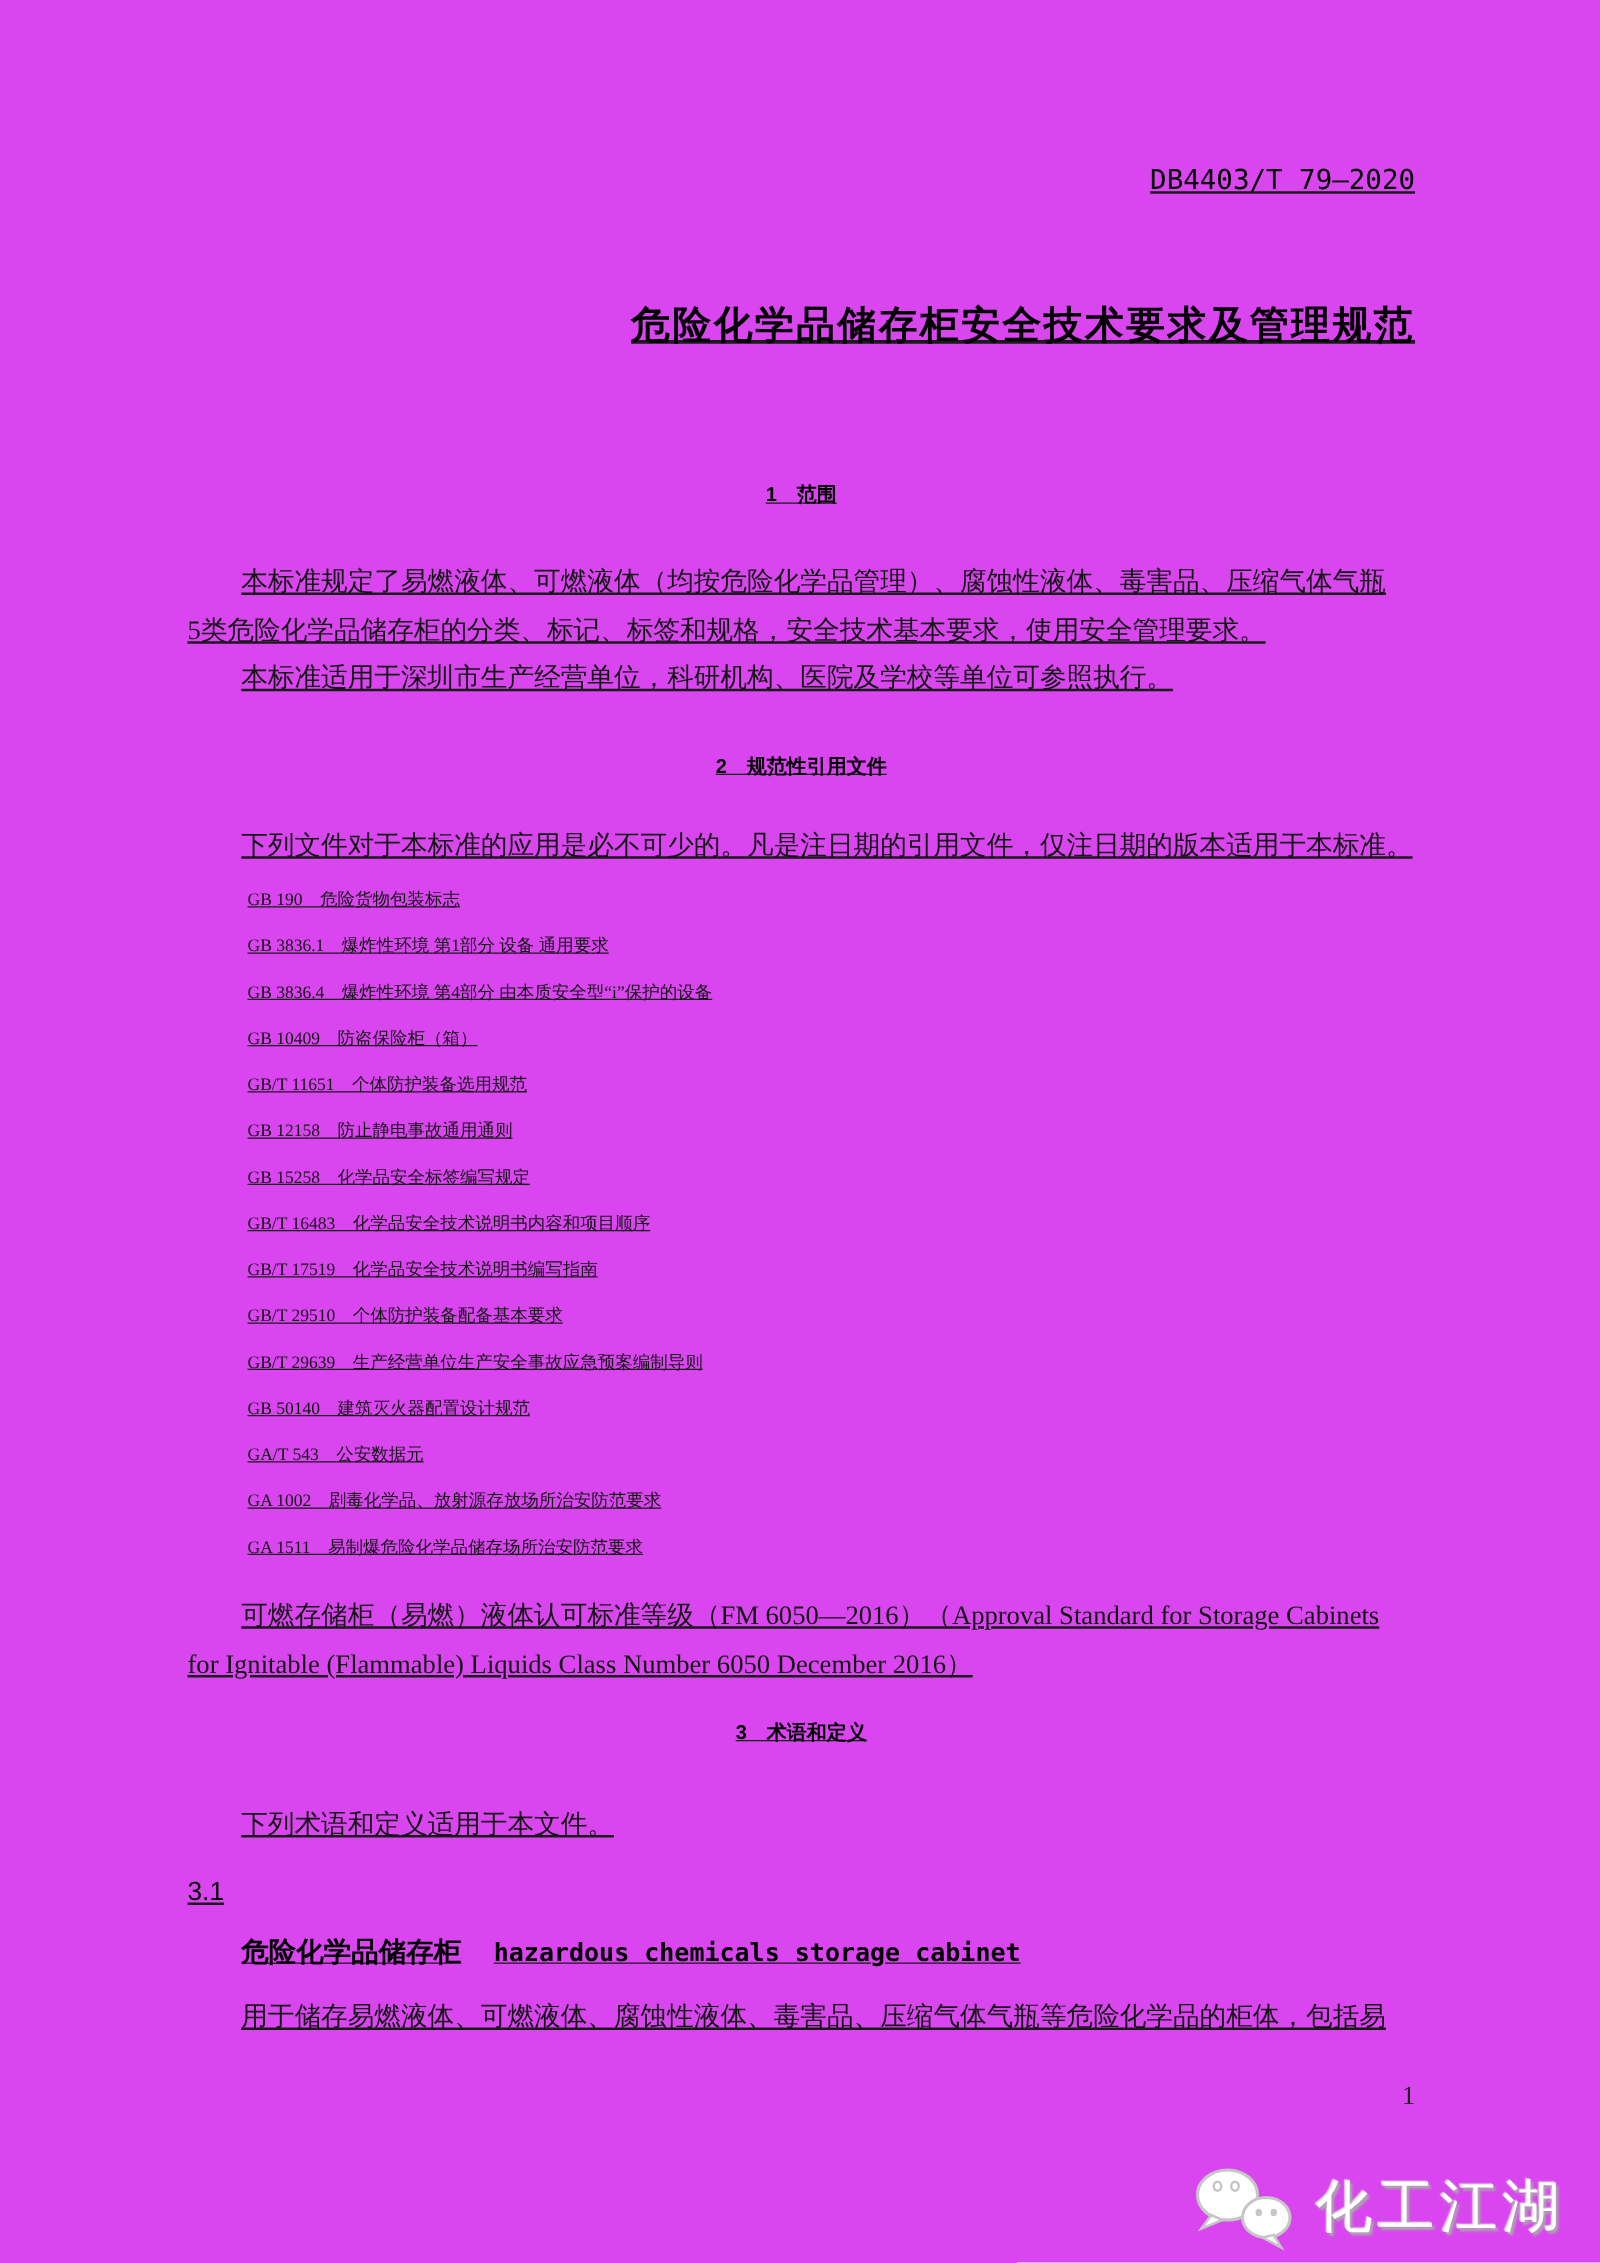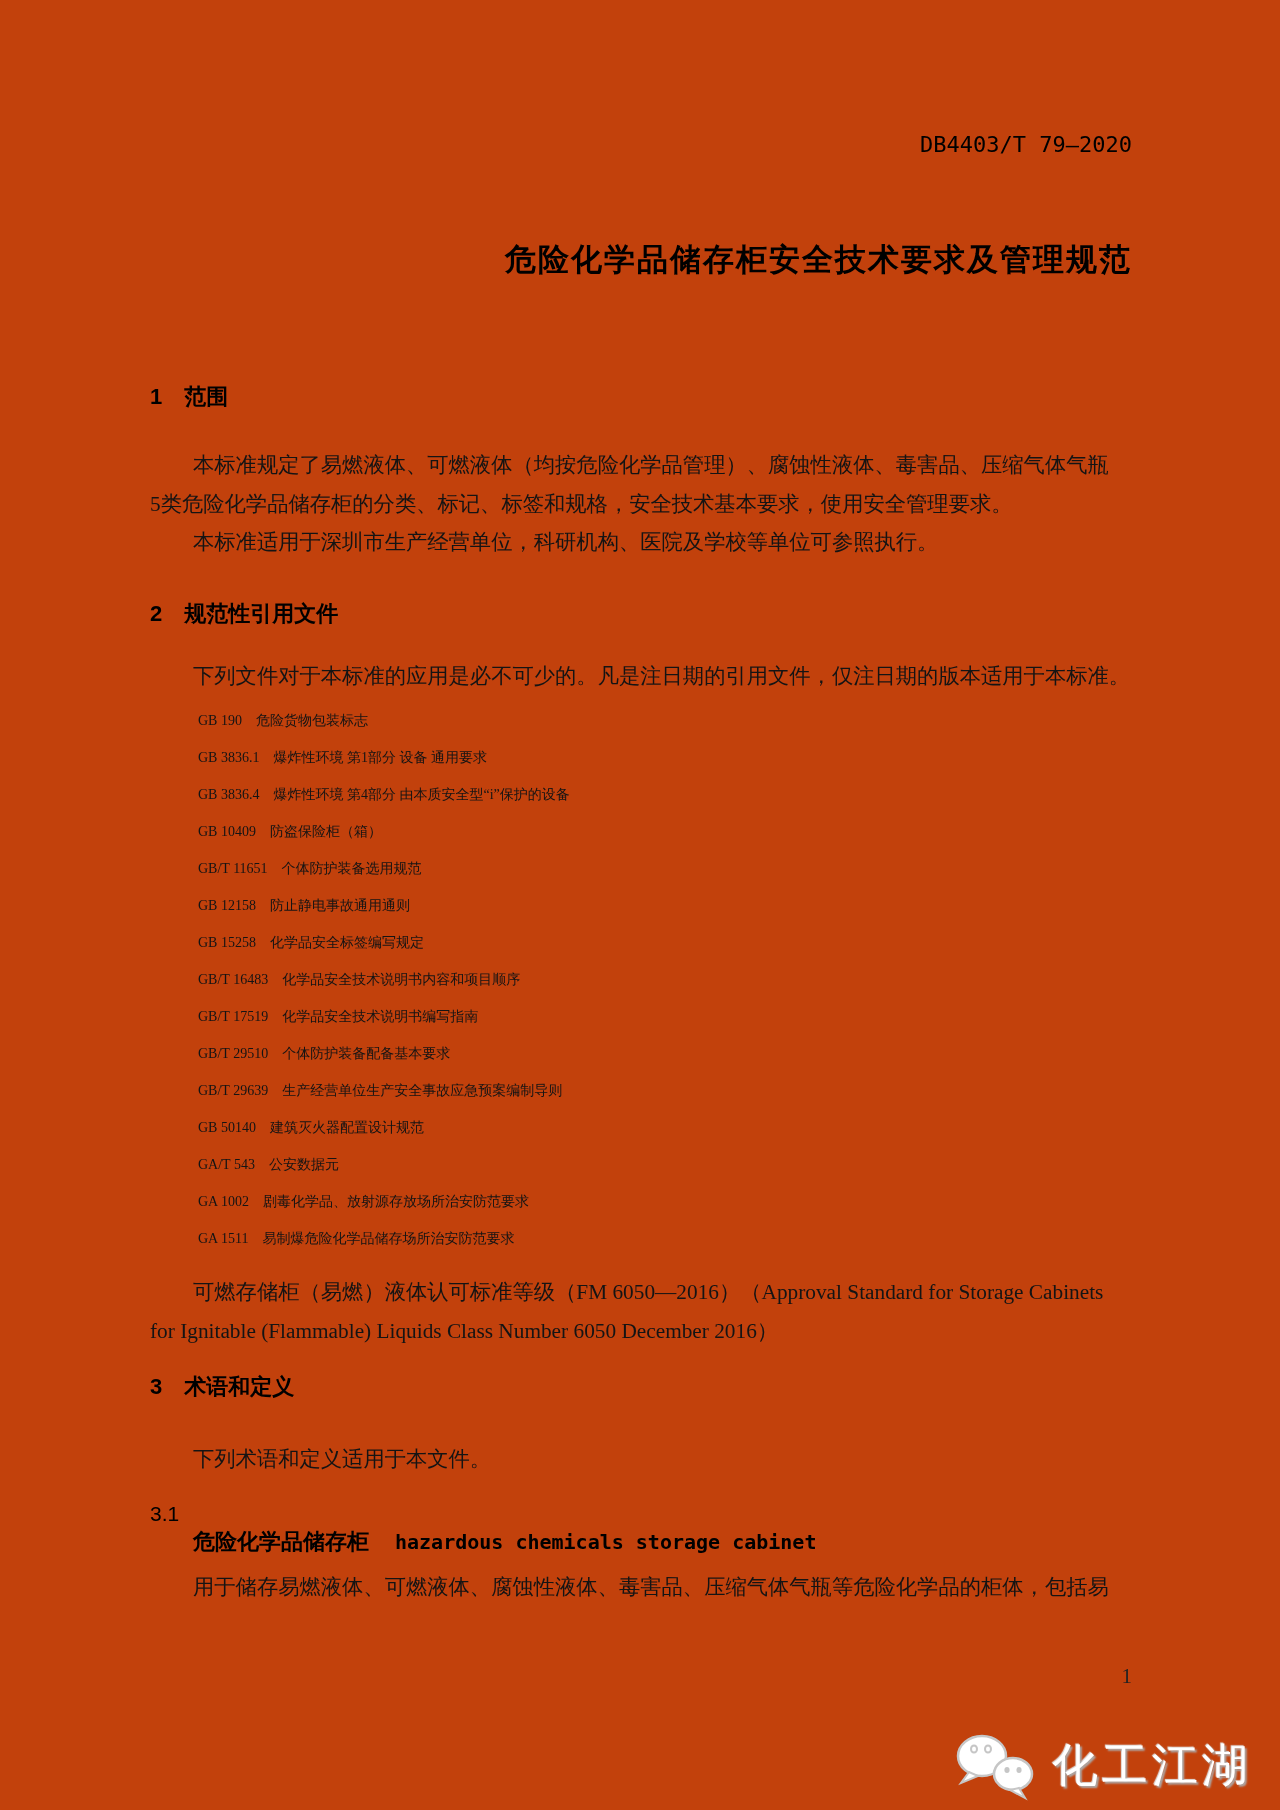--- a/index.html
+++ b/index.html
@@ -1,23 +1,24 @@
 <!DOCTYPE html>
 <html><head>
 <meta charset="utf-8">
 <style>
   html,body { margin:0; padding:0; background:#ffffff; }
   .page {
     position:relative;
     width:1280px; height:1810px;
     margin:0 auto;
-    background:#c2410c;
+    background:#d946ef;
     color:#1a1a1a;
     font-family:"Liberation Serif","DejaVu Serif",serif;
     overflow:hidden;
+    text-decoration:underline;
   }
   .content { padding:0 148px 0 150px; }
 
   .doc-header {
     padding-top:130px;
     text-align:right;
     font-family:"DejaVu Sans Mono","Liberation Mono",monospace;
     font-size:22px; line-height:30px;
     color:#000;
   }
@@ -26,23 +27,24 @@
     text-align:right;
     font-family:"Liberation Sans","DejaVu Sans",sans-serif;
     font-weight:bold;
     font-size:31px; line-height:44px;
     letter-spacing:2px;
     color:#000;
   }
   h2.sec {
     font-family:"Liberation Sans","DejaVu Sans",sans-serif;
     font-weight:bold;
-    font-size:22px; line-height:30px;
+    font-size:16px; line-height:30px;
     color:#000;
-    margin:0;
+    margin:16px;
+    text-align:center;
   }
   #sec1 { margin-top:100px; }
   #sec2 { margin-top:37px; }
   #sec3 { margin-top:22px; }
 
   .para { margin:0; font-size:21.3px; line-height:38.5px; color:#141414; }
   .para .line { white-space:nowrap; }
   .indent { text-indent:43px; }
   .mt34 { margin-top:34px; }
   .mt28 { margin-top:28px; }
@@ -61,22 +63,23 @@
     color:#141414;
   }
 
   .term-number {
     margin-top:21px;
     font-family:"Liberation Sans","DejaVu Sans",sans-serif;
     font-size:21px; line-height:28px;
     color:#000;
   }
   .term-line {
+    margin-top:14px;
     padding-left:43px;
-    line-height:28px;
+    line-height:39px;
     white-space:nowrap;
   }
   .term-zh {
     font-family:"Liberation Sans","DejaVu Sans",sans-serif;
     font-weight:bold; font-size:22px; color:#000;
   }
   .term-gap { display:inline-block; width:26px; }
   .term-en {
     font-family:"DejaVu Sans Mono","Liberation Mono",monospace;
     font-weight:bold; font-size:20px; color:#000;

